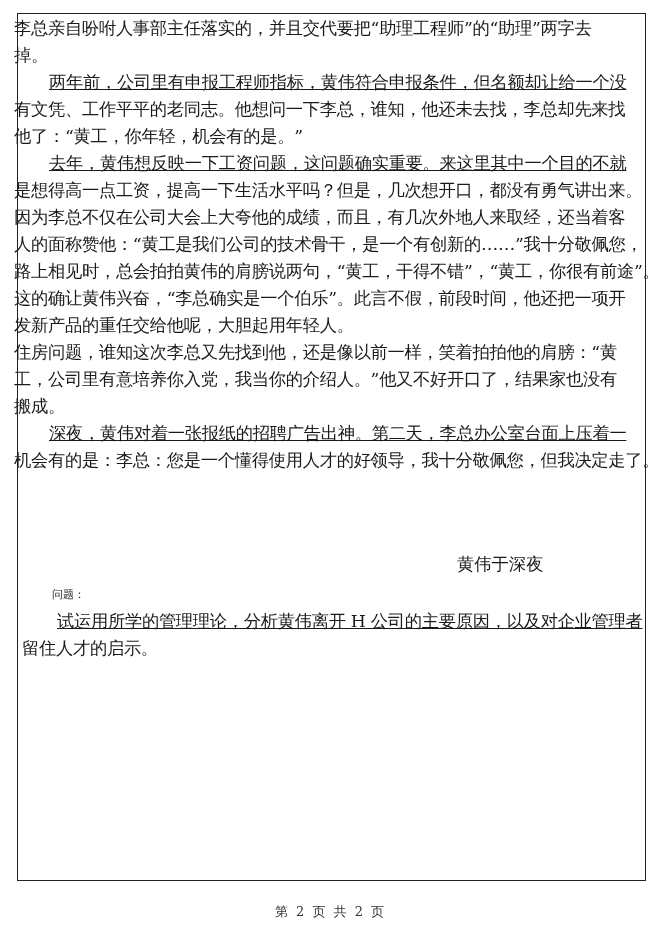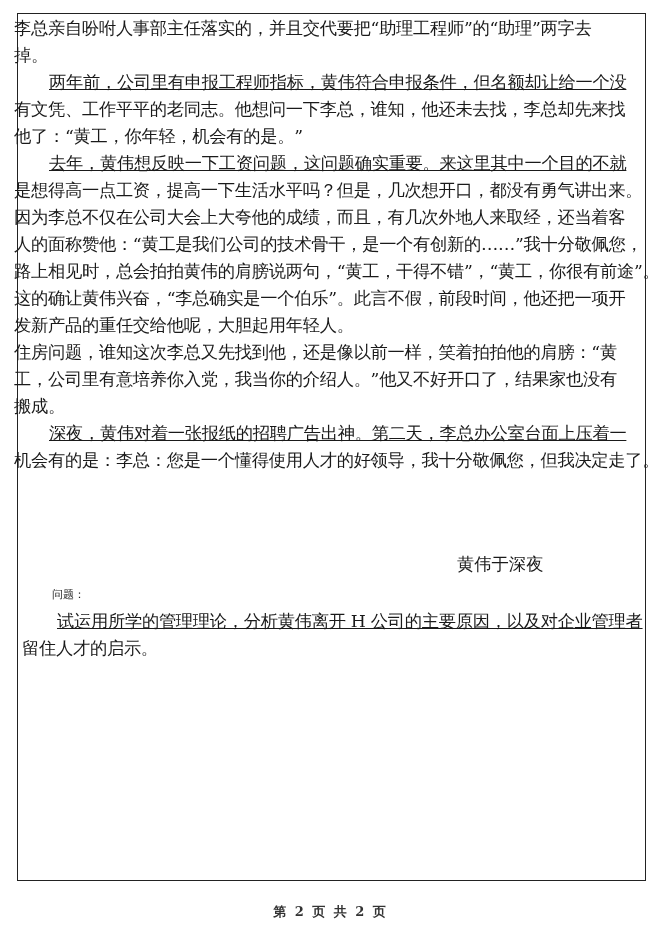--- a/index.html
+++ b/index.html
@@ -7,21 +7,21 @@
          font-family: "DejaVu Serif", "Liberation Serif", serif; color:#1a1a1a; }
   .frame { position:absolute; left:17px; top:13px; width:629px; height:868px;
            border:1.5px solid #222; box-sizing:border-box; }
   .content { position:absolute; left:14px; top:15px; width:620px; }
   .line { font-size:17.3px; line-height:27px; height:27px; white-space:nowrap; letter-spacing:-0.3px; }
   .indent { padding-left:35px;text-decoration:underline; }
   .sig { position:absolute; left:415px; top:551px; font-size:17.3px; line-height:27px;margin-left:42px; }
   .q-label { position:absolute; left:52px; top:581px; font-size:11px; line-height:27px; }
   .q-body { position:absolute; left:22px; top:608px; width:620px; }
   .footer { position:absolute; top:903px; left:0; width:661px; text-align:center;
-            font-size:13px; letter-spacing:2px; color:#333;font-weight:bold; }
+            font-size:13px; letter-spacing:2px; color:#333; }
 </style>
 </head>
 <body>
 
 <div class="frame"></div>
 
 <div class="content">
 
   <div>
     <div class="line">李总亲自吩咐人事部主任落实的，并且交代要把“助理工程师”的“助理”两字去</div>

